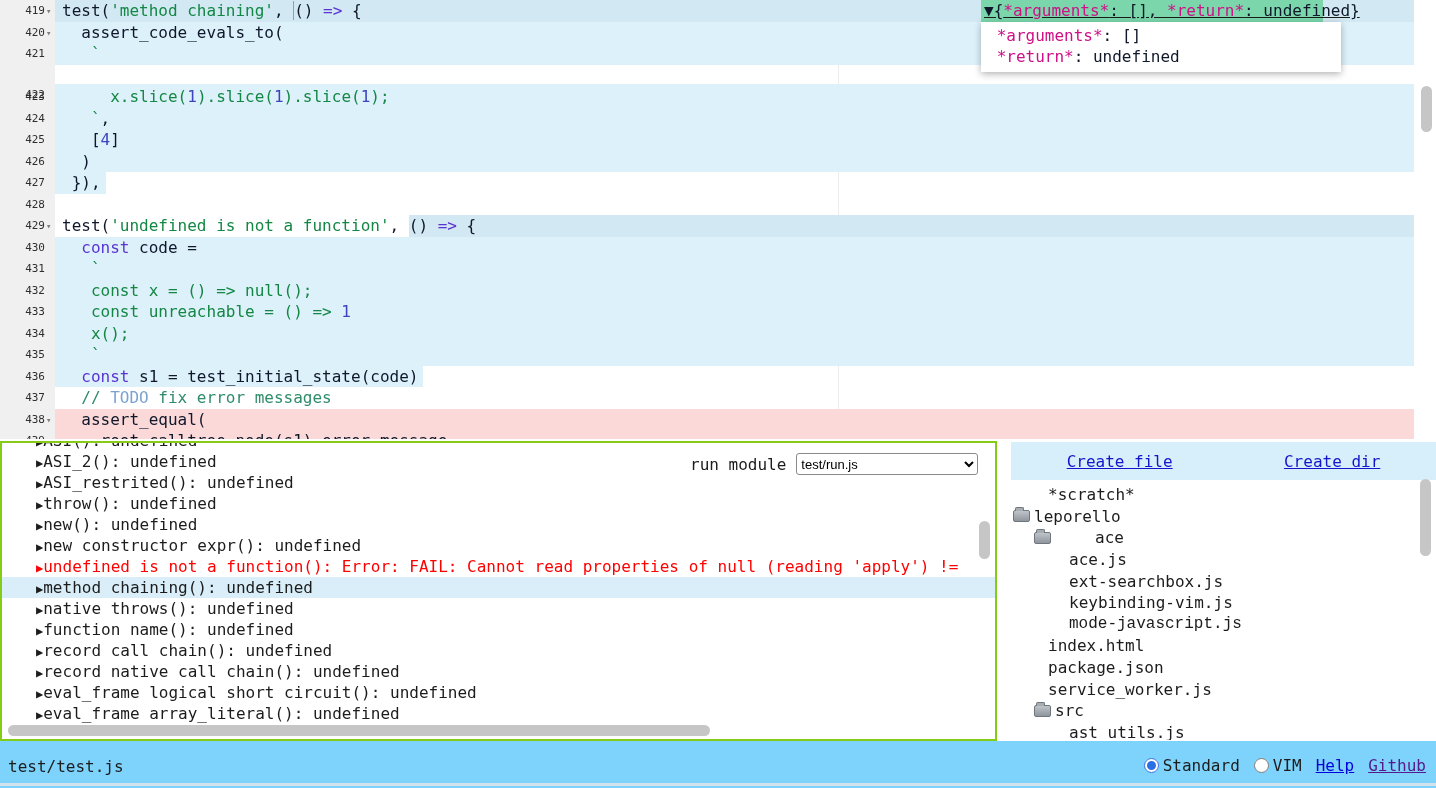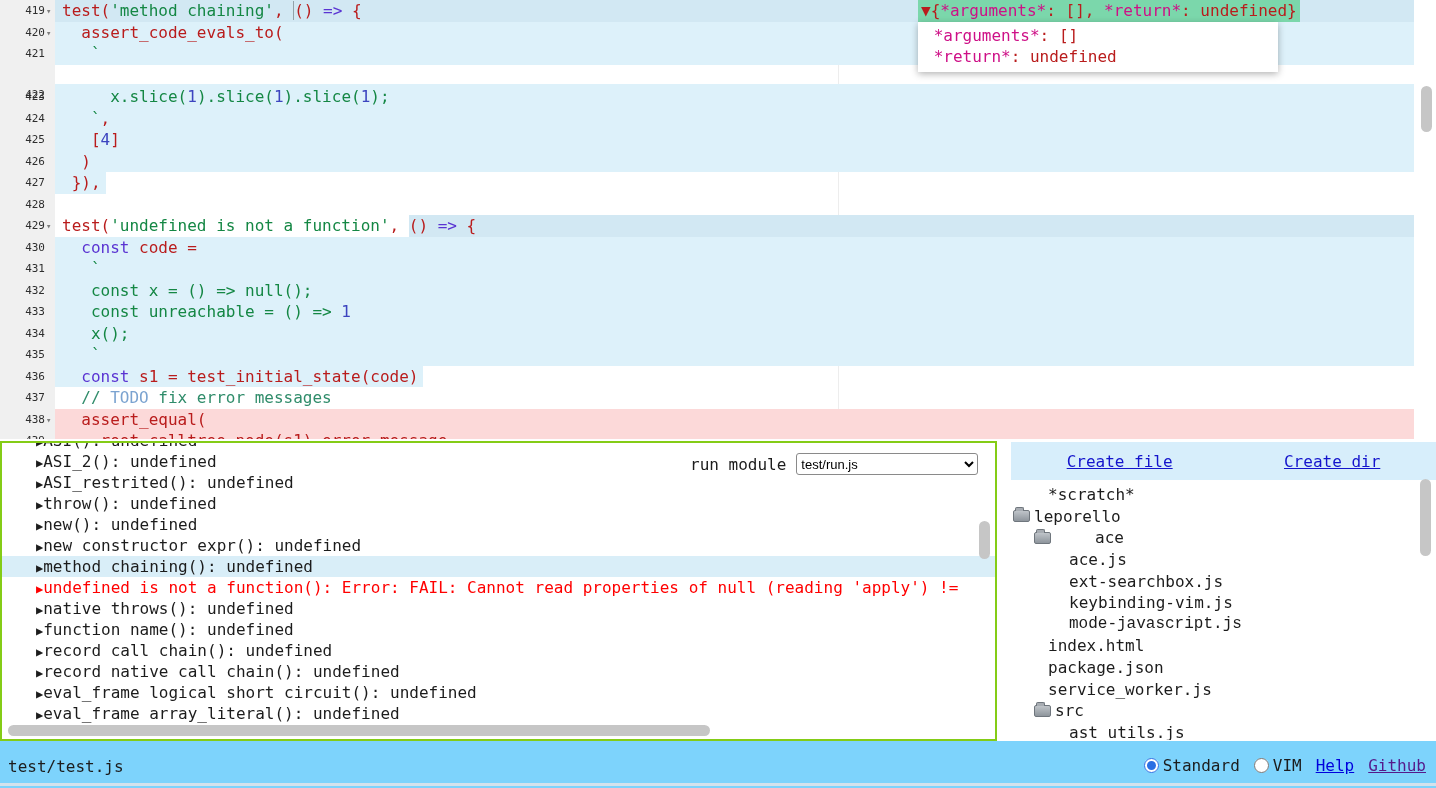--- a/index.html
+++ b/index.html
@@ -15,32 +15,32 @@
   #print-margin { position:absolute; left:838px; top:0; width:1px; height:439px; background:rgba(0,0,0,0.07); }
   .ed-row { position:absolute; left:0; width:1436px; height:21.5px; }
   .ed-num { position:absolute; left:0; top:0; width:45px; text-align:right; color:#2e2e2e; font-size:11px; line-height:21.5px; }
   .ed-fold { position:absolute; left:46px; top:1px; width:9px; color:#7d7d7d; font-size:9px; line-height:21.5px; cursor:pointer; }
   .ed-bg { position:absolute; left:55px; right:22px; top:0; height:100%; }
   .hl-active { background:#d2e8f3; }
   .hl-region { background:#ddf1fa; }
   .hl-error  { background:#fcd9d9; }
   .ed-text { position:absolute; left:62px; top:0; line-height:21.5px; white-space:pre; }
   .ed-text.boxed { left:55px; padding-left:7px; padding-right:5px; background:#ddf1fa; }
-  .tk-p { color:#b91c1c; }
+  .tk-p { color:#0f172a; }
   .tk-s { color:#148744; }
   .tk-k { color:#5a34d2; }
   .tk-n { color:#3c44bf; }
   .tk-c { color:#2f8c6a; }
   .tk-td{ color:#7ba3d0; }
   .tk-m { color:#ce1087; }
   .callmark { border-left:1px solid rgba(0,0,0,0.3); }
   #ed-scroll-thumb { position:absolute; right:4px; top:86px; width:11px; height:46px; background:#c6c6c6; border-radius:6px; }
 
   
-  #eval-popup { position:absolute; left:918px; top:0; width:382px; }
+  #eval-popup { position:absolute; left:981px; top:0; width:342px;text-decoration:underline; }
   #eval-popup-header { height:21.5px; line-height:21.5px; background:#7bd7ab; white-space:pre; padding-left:3px; cursor:pointer; }
   #eval-popup-body { position:absolute; left:0; top:21.5px; width:360px; background:#ffffff;
     box-shadow:0 2px 7px rgba(0,0,0,0.3); padding:3px 0 4px 6px; }
   .tt-row { height:21.5px; line-height:21.5px; white-space:pre; }
 
   
   #calltree-panel { position:absolute; left:0; top:441px; width:997px; height:300px;
     border:2px solid #84cc16; background:#fff; overflow:hidden; }
   #ct-list { position:absolute; left:0; top:-13px; width:993px; }
   .ct-row { height:21px; line-height:21px; white-space:pre; padding-left:34px; overflow:hidden; cursor:pointer; }
@@ -202,22 +202,22 @@
 </div>
 
 <div id="calltree-panel">
   <div id="ct-list">
       <div class="ct-row"><span class="arrow">▶</span><span>ASI(): undefined</span></div>
       <div class="ct-row"><span class="arrow">▶</span><span>ASI_2(): undefined</span></div>
       <div class="ct-row"><span class="arrow">▶</span><span>ASI_restrited(): undefined</span></div>
       <div class="ct-row"><span class="arrow">▶</span><span>throw(): undefined</span></div>
       <div class="ct-row"><span class="arrow">▶</span><span>new(): undefined</span></div>
       <div class="ct-row"><span class="arrow">▶</span><span>new constructor expr(): undefined</span></div>
+      <div class="ct-row ct-err"><span class="arrow">▶</span><span>undefined is not a function(): Error: FAIL: Cannot read properties of null (reading 'apply') !=</span></div>
       <div class="ct-row ct-sel"><span class="arrow">▶</span><span>method chaining(): undefined</span></div>
-      <div class="ct-row ct-err"><span class="arrow">▶</span><span>undefined is not a function(): Error: FAIL: Cannot read properties of null (reading 'apply') !=</span></div>
       <div class="ct-row"><span class="arrow">▶</span><span>native throws(): undefined</span></div>
       <div class="ct-row"><span class="arrow">▶</span><span>function name(): undefined</span></div>
       <div class="ct-row"><span class="arrow">▶</span><span>record call chain(): undefined</span></div>
       <div class="ct-row"><span class="arrow">▶</span><span>record native call chain(): undefined</span></div>
       <div class="ct-row"><span class="arrow">▶</span><span>eval_frame logical short circuit(): undefined</span></div>
       <div class="ct-row"><span class="arrow">▶</span><span>eval_frame array_literal(): undefined</span></div>
     </div>
   <div id="run-module">
     <span id="run-module-label">run module</span><select id="run-module-select">
       <option>test/run.js</option>

